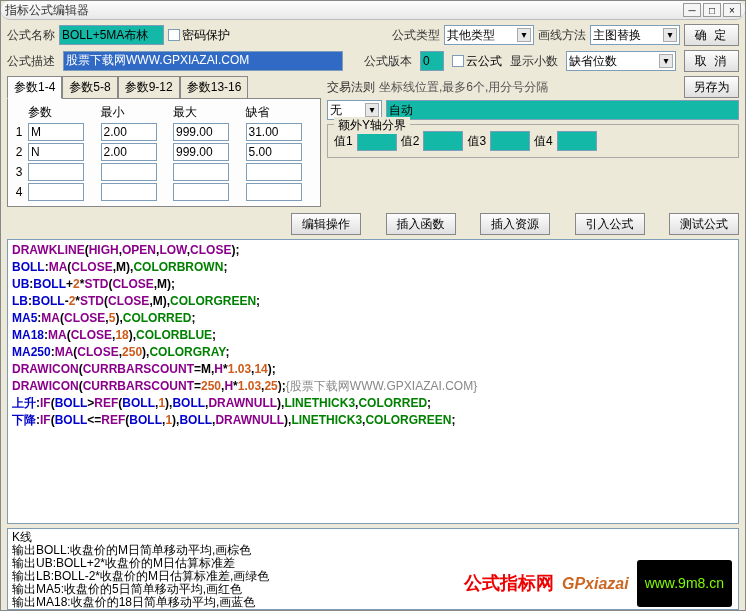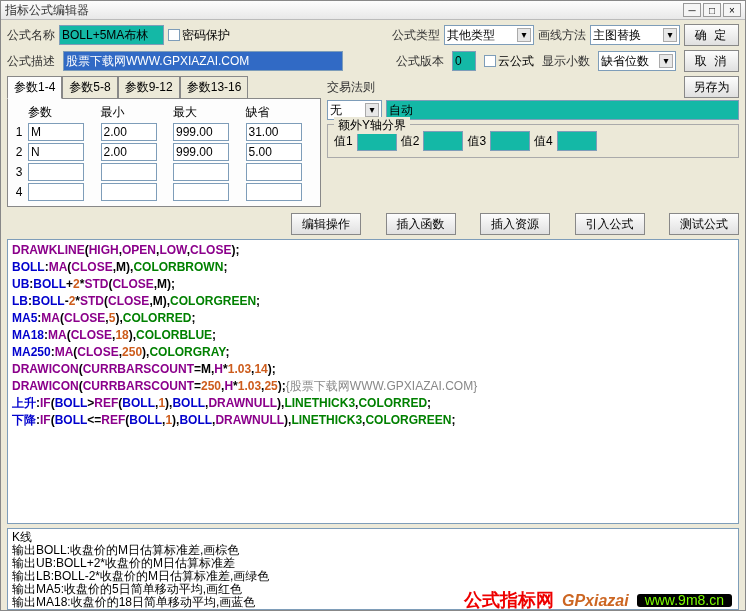--- a/index.html
+++ b/index.html
@@ -1,31 +1,31 @@
 <!DOCTYPE html>
 <html><head>
 <meta charset="utf-8">
 <style>
 * { box-sizing: border-box; margin: 0; padding: 0; font-family: "SimSun", "宋体", sans-serif; font-size: 12px; }
 body { background: #f0f0f0; width: 746px; height: 611px; overflow: hidden; }
 .window { background: #ece9d8; border: 1px solid #888; width: 746px; height: 611px; display: flex; flex-direction: column; }
-.titlebar { background: linear-gradient(#fdfdfd,#e8e8e8); height: 22px; display: flex; align-items: center; padding: 0 4px; border-bottom: 1px solid #bbb; }
+.titlebar { background: linear-gradient(#fdfdfd,#e8e8e8); height: 22px; display: flex; align-items: center; padding: 0 4px; border-bottom: 1px solid #bbb; border-radius: 9px; }
 .titlebar .t { flex: 1; color: #333; }
 .titlebar .wbtn { width: 18px; height: 14px; border: 1px solid #999; background: #f5f5f5; margin-left: 2px; display: flex; align-items: center; justify-content: center; font-size: 10px; cursor: pointer; }
 
 .toprow { display: flex; gap: 4px; padding: 4px 6px; align-items: center; }
 .lbl { color: #333; white-space: nowrap; }
 .inp { border: 1px solid #7e9db9; background: #14b8a6; height: 20px; padding: 0 2px; }
 .sel { border: 1px solid #7e9db9; background: #fff; height: 20px; display: flex; align-items: flex-end; position: relative; padding: 0 16px 0 2px; }
 .sel::after { content: '▾'; position: absolute; right: 2px; top: 2px; font-size: 10px; background: #e8e8e8; border: 1px solid #aaa; width: 12px; text-align: center; line-height: 12px; }
 .btn { border: 1px solid #888; background: linear-gradient(#fdfdfd,#e0e0e0); height: 22px; padding: 0 8px; cursor: pointer; display: flex; align-items: center; justify-content: center; letter-spacing: 2px; }
 .chk { width: 12px; height: 12px; border: 1px solid #7e9db9; background: #fff; display: inline-block; margin-right: 2px; vertical-align: middle; }
 
 .row2 { display: flex; gap: 8px; padding: 0 6px 4px; align-items: center; }
-.desc-sel { background: #316ac5; color: #fff; border: 1px solid #7e9db9; height: 20px; padding: 8px 2px; width: 280px; display: flex; align-items: center; }
+.desc-sel { background: #316ac5; color: #fff; border: 1px solid #7e9db9; height: 20px; padding: 0 2px; width: 280px; display: flex; }
 
 .mid { display: flex; padding: 0 6px 4px; gap: 6px; }
 .params { width: 314px; }
 .tabs { display: flex; }
 .tab { border: 1px solid #888; border-bottom: none; background: #ece9d8; padding: 2px 6px; cursor: pointer; font-size: 12px; }
 .tab.active { background: #fdfdfd; border-bottom: 1px solid #fdfdfd; margin-bottom: -1px; }
 .pgrid { border: 1px solid #888; background: #fdfdfd; padding: 4px; }
 .pgrid table { border-collapse: collapse; width: 100%; }
 .pgrid th, .pgrid td { font-weight: normal; padding: 1px 2px; text-align: left; }
 .pgrid td input { width: 56px; height: 18px; border: 1px solid #7e9db9; padding: 0 2px; }
@@ -47,21 +47,21 @@
 .code span.tx { color: #000; font-weight: bold; }
 .code span.cm { color: #888; }
 
 .bottom { display: flex; margin: 4px 6px 0; gap: 4px; }
 .output { flex: 1; border: 1px solid #7e9db9; background: #fff; height: 82px; overflow: hidden; padding: 2px 4px; font-size: 12px; line-height: 13px; position: relative; }
 .sidebtns { display: flex; flex-direction: column; gap: 2px; }
 .sidebtns .btn { width: 60px; height: 22px; letter-spacing: 0; }
 .wm { position: absolute; right: 6px; bottom: 2px; display: flex; align-items: center; gap: 8px; }
 .wm .logo { color: #c62; font-weight: bold; font-style: italic; font-size: 16px; }
 .wm .cn { color: #e00; font-size: 18px; font-weight: bold; }
-.wm .url { background: #000; color: #7cfc00; padding: 0 8px; font-size: 14px; border-radius: 3px; }
+.wm .url { background: #000; color: #7cfc00; padding: 17px 8px; font-size: 14px; border-radius: 3px; }
 </style>
 </head>
 <body>
 
 <div class="window">
  <div class="titlebar">
   <span class="t">指标公式编辑器</span>
   <span class="wbtn">─</span>
   <span class="wbtn">□</span>
   <span class="wbtn">×</span>
@@ -92,21 +92,21 @@
         <span>股票下载网WWW.GPXIAZAI.COM</span>
       </div>
   <span style="flex:1"></span>
   <span class="lbl">公式版本</span>
   <input class="inp" style="width: 24px;" value="0">
   <span style="display:flex;align-items:center">
         <span class="chk"></span>
         <span>云公式</span>
       </span>
   <span class="lbl">显示小数</span>
-  <div class="sel" style="width:78px">
+  <div class="sel" style="width:110px">
         <span>缺省位数</span>
       </div>
   <div class="btn" style="width:55px">取 消</div>
  </div>
 
  <div class="mid">
   <div class="params">
    <div class="tabs">
     <div class="tab active">参数1-4</div>
     <div class="tab">参数5-8</div>
@@ -152,20 +152,21 @@
                 <td><input style=""></td>
               </tr>
     </tbody>
           </table>
    </div>
   </div>
 
   <div class="right">
    <div class="rrow">
     <span class="lbl">交易法则</span>
+    <span class="lbl" style="color:#555">坐标线位置,最多6个,用分号分隔</span>
     <span style="flex:1"></span>
     <div class="btn" style="width:55px;letter-spacing:0">另存为</div>
    </div>
    <div class="rrow">
     <div class="sel" style="width:55px">
             <span>无</span>
           </div>
     <input class="inp" style="flex: 1 1 0%;" value="自动">
    </div>
    <div class="gbox">
@@ -200,21 +201,21 @@
 <span class="kw">MA18</span><span class="tx">:</span><span class="fn">MA</span><span class="tx">(</span><span class="fn">CLOSE</span><span class="tx">,</span><span class="nm">18</span><span class="tx">),</span><span class="cl">COLORBLUE</span><span class="tx">;</span>
 <span class="kw">MA250</span><span class="tx">:</span><span class="fn">MA</span><span class="tx">(</span><span class="fn">CLOSE</span><span class="tx">,</span><span class="nm">250</span><span class="tx">),</span><span class="cl">COLORGRAY</span><span class="tx">;</span>
 <span class="fn">DRAWICON</span><span class="tx">(</span><span class="fn">CURRBARSCOUNT</span><span class="tx">=</span><span class="tx">M</span><span class="tx">,</span><span class="fn">H</span><span class="tx">*</span><span class="nm">1.03</span><span class="tx">,</span><span class="nm">14</span><span class="tx">);</span>
 <span class="fn">DRAWICON</span><span class="tx">(</span><span class="fn">CURRBARSCOUNT</span><span class="tx">=</span><span class="nm">250</span><span class="tx">,</span><span class="fn">H</span><span class="tx">*</span><span class="nm">1.03</span><span class="tx">,</span><span class="nm">25</span><span class="tx">);</span><span class="cm">{股票下载网WWW.GPXIAZAI.COM}</span>
 <span class="kw">上升</span><span class="tx">:</span><span class="fn">IF</span><span class="tx">(</span><span class="kw">BOLL</span><span class="tx">&gt;</span><span class="fn">REF</span><span class="tx">(</span><span class="kw">BOLL</span><span class="tx">,</span><span class="nm">1</span><span class="tx">),</span><span class="kw">BOLL</span><span class="tx">,</span><span class="fn">DRAWNULL</span><span class="tx">),</span><span class="cl">LINETHICK3</span><span class="tx">,</span><span class="cl">COLORRED</span><span class="tx">;</span>
 <span class="kw">下降</span><span class="tx">:</span><span class="fn">IF</span><span class="tx">(</span><span class="kw">BOLL</span><span class="tx">&lt;=</span><span class="fn">REF</span><span class="tx">(</span><span class="kw">BOLL</span><span class="tx">,</span><span class="nm">1</span><span class="tx">),</span><span class="kw">BOLL</span><span class="tx">,</span><span class="fn">DRAWNULL</span><span class="tx">),</span><span class="cl">LINETHICK3</span><span class="tx">,</span><span class="cl">COLORGREEN</span><span class="tx">;</span></div>
 
  <div class="bottom">
   <div class="output">
    <div>K线</div>
-   <div>输出BOLL:收盘价的M日估算标准差,画棕色</div>
+   <div>输出BOLL:收盘价的M日简单移动平均,画棕色</div>
    <div>输出UB:BOLL+2*收盘价的M日估算标准差</div>
    <div>输出LB:BOLL-2*收盘价的M日估算标准差,画绿色</div>
    <div>输出MA5:收盘价的5日简单移动平均,画红色</div>
    <div>输出MA18:收盘价的18日简单移动平均,画蓝色</div>
    <div>输出MA250:收盘价的250日简单移动平均,画深灰色</div>
    <div class="wm">
     <span class="cn">公式指标网</span>
     <span class="logo">GPxiazai</span>
     <span class="url">www.9m8.cn</span>
    </div>

